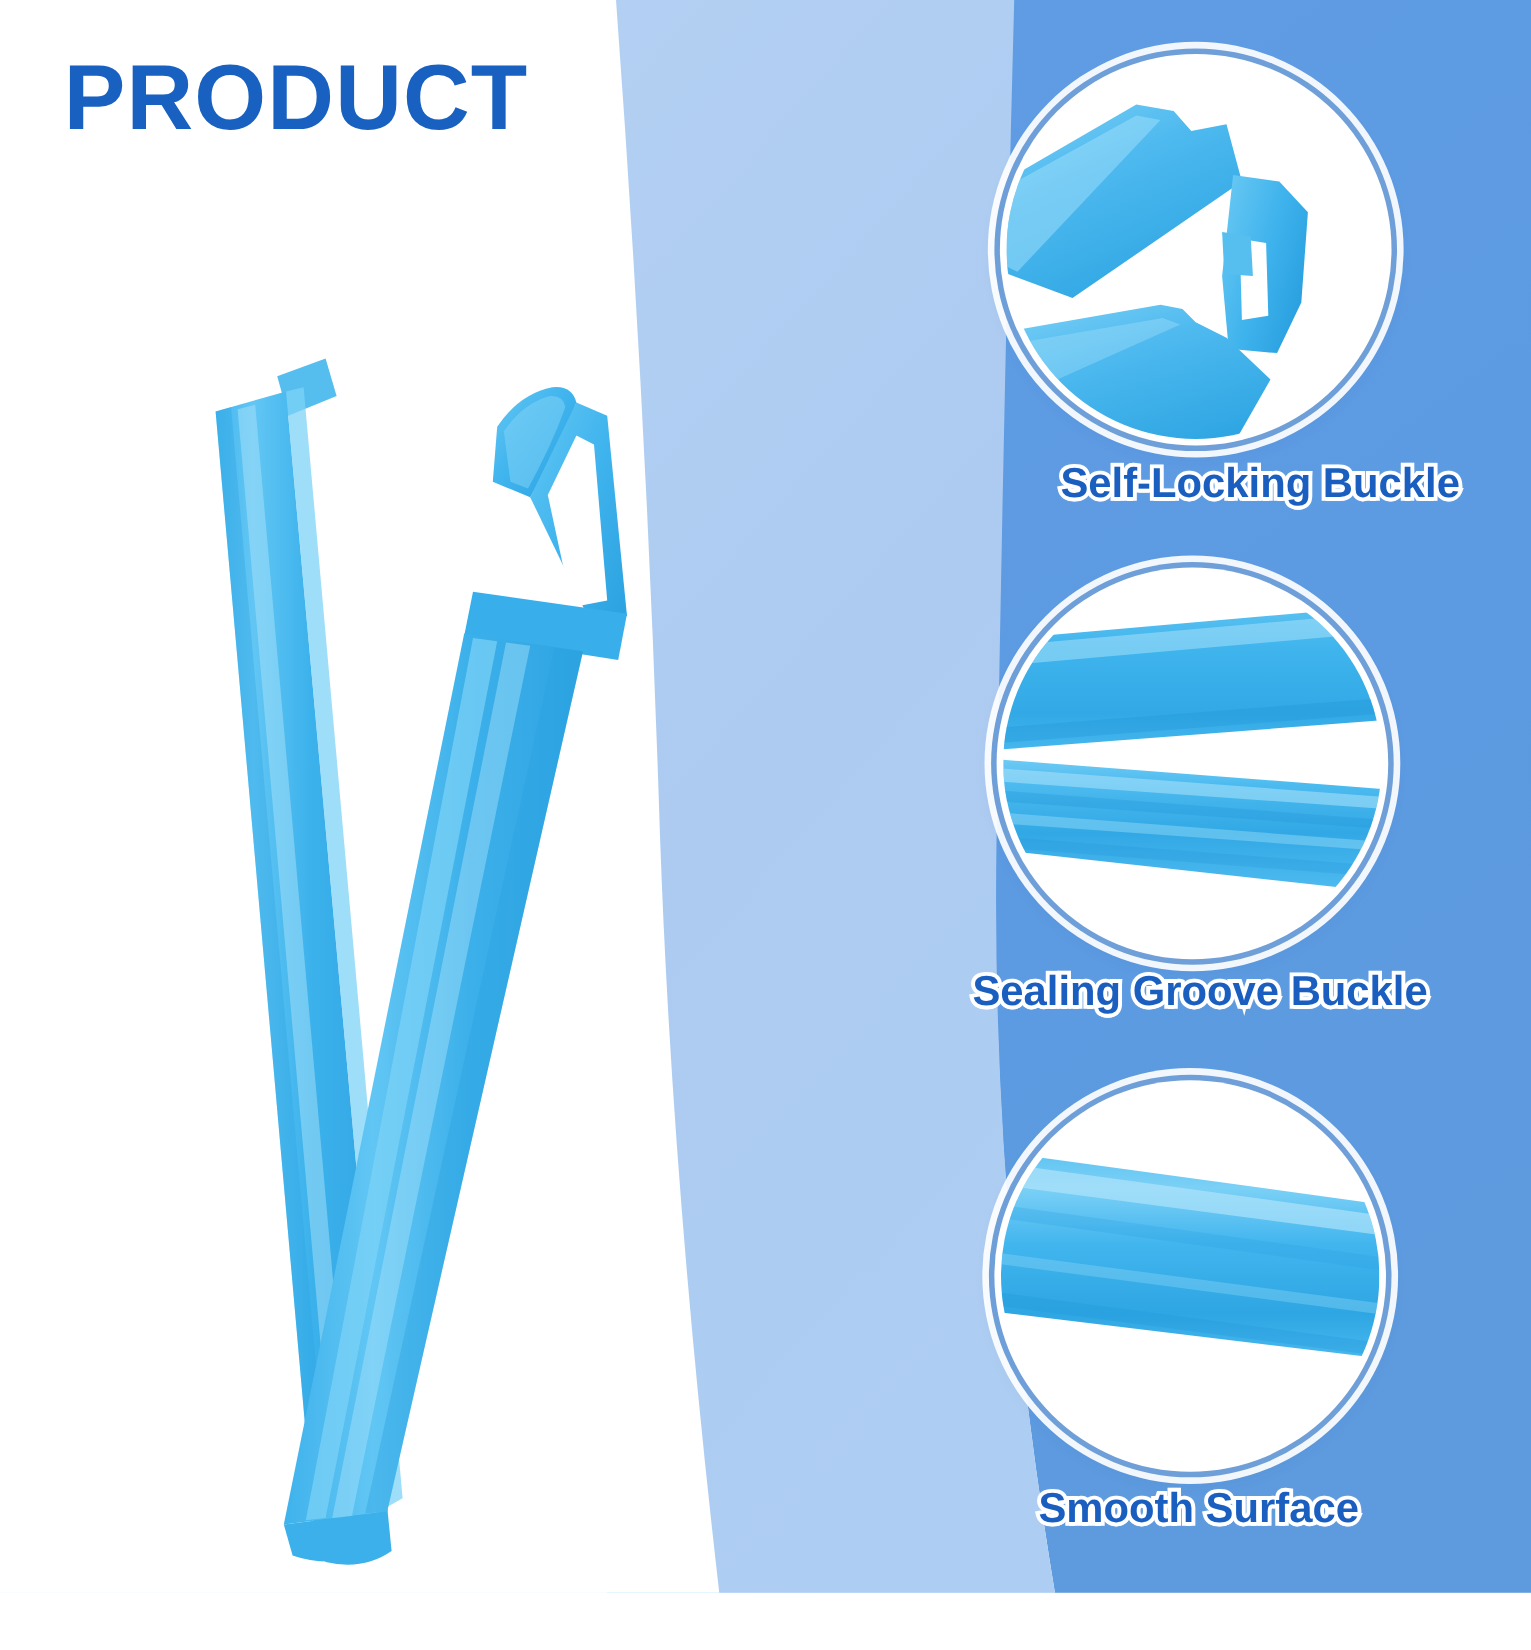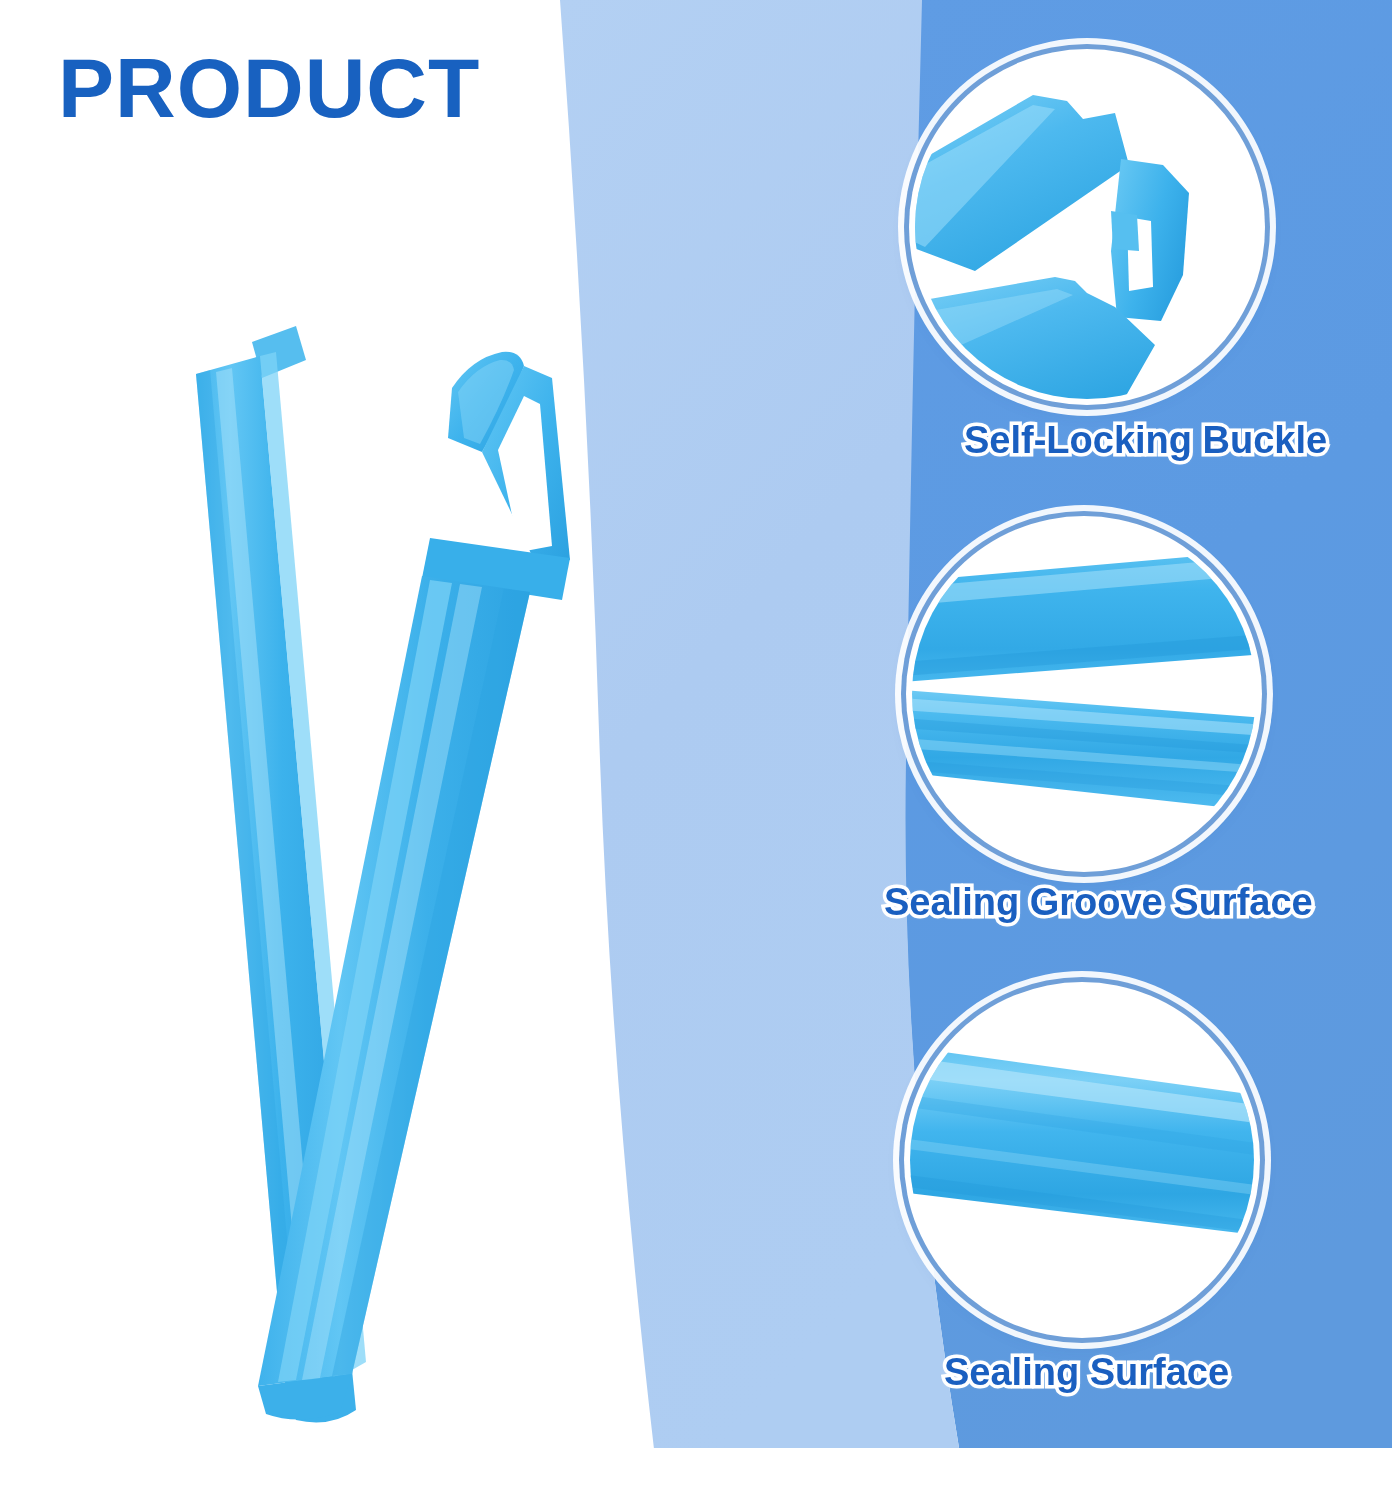--- a/index.html
+++ b/index.html
@@ -241,36 +241,36 @@
       <path d="M -10,66 L 354,34 L 354,52 L -10,84 Z" fill="#a5e0fa" opacity="0.55"></path>
       <path d="M -10,140 L 354,112 L 354,126 L -10,154 Z" fill="#2399d9" opacity="0.4"></path>
 
       <path d="M -10,168 L 354,196 L 354,290 L -10,250 Z" fill="url(#i2b)"></path>
       <path d="M -10,176 L 354,203 L 354,214 L -10,188 Z" fill="#a5e0fa" opacity="0.6"></path>
       <path d="M -10,196 L 354,224 L 354,232 L -10,206 Z" fill="#2399d9" opacity="0.35"></path>
       <path d="M -10,216 L 354,244 L 354,252 L -10,226 Z" fill="#8ed8f8" opacity="0.5"></path>
       <path d="M -10,238 L 354,266 L 354,276 L -10,248 Z" fill="#2399d9" opacity="0.3"></path>
     </svg>
   </div>
-  <div class="caption" id="caption-2">Sealing Groove Surface</div>
+  <div class="caption" id="caption-2">Sealing Groove Buckle</div>
 
   <div class="detail-circle" id="circle-3">
     <svg viewBox="0 0 344 344">
       <defs>
         <linearGradient id="i3a" x1="0" y1="0" x2="0" y2="1">
           <stop offset="0" stop-color="#5fc3f2"></stop>
           <stop offset="0.18" stop-color="#7bd0f6"></stop>
           <stop offset="0.45" stop-color="#41b5ee"></stop>
           <stop offset="0.78" stop-color="#2ea6e3"></stop>
           <stop offset="1" stop-color="#49b9ef"></stop>
         </linearGradient>
       </defs>
       <rect x="0" y="0" width="344" height="344" fill="#ffffff"></rect>
       <path d="M -10,58 L 354,108 L 354,248 L -10,204 Z" fill="url(#i3a)"></path>
       <path d="M -10,68 L 354,118 L 354,136 L -10,88 Z" fill="#b3e5fb" opacity="0.65"></path>
       <path d="M -10,106 L 354,156 L 354,168 L -10,118 Z" fill="#2ba2e1" opacity="0.28"></path>
       <path d="M -10,150 L 354,198 L 354,208 L -10,160 Z" fill="#8ed8f8" opacity="0.38"></path>
       <path d="M -10,186 L 354,234 L 354,246 L -10,198 Z" fill="#2399d9" opacity="0.32"></path>
     </svg>
   </div>
-  <div class="caption" id="caption-3">Sealing Surface</div>
+  <div class="caption" id="caption-3">Smooth Surface</div>
 
 </div>
 
 </body></html>

